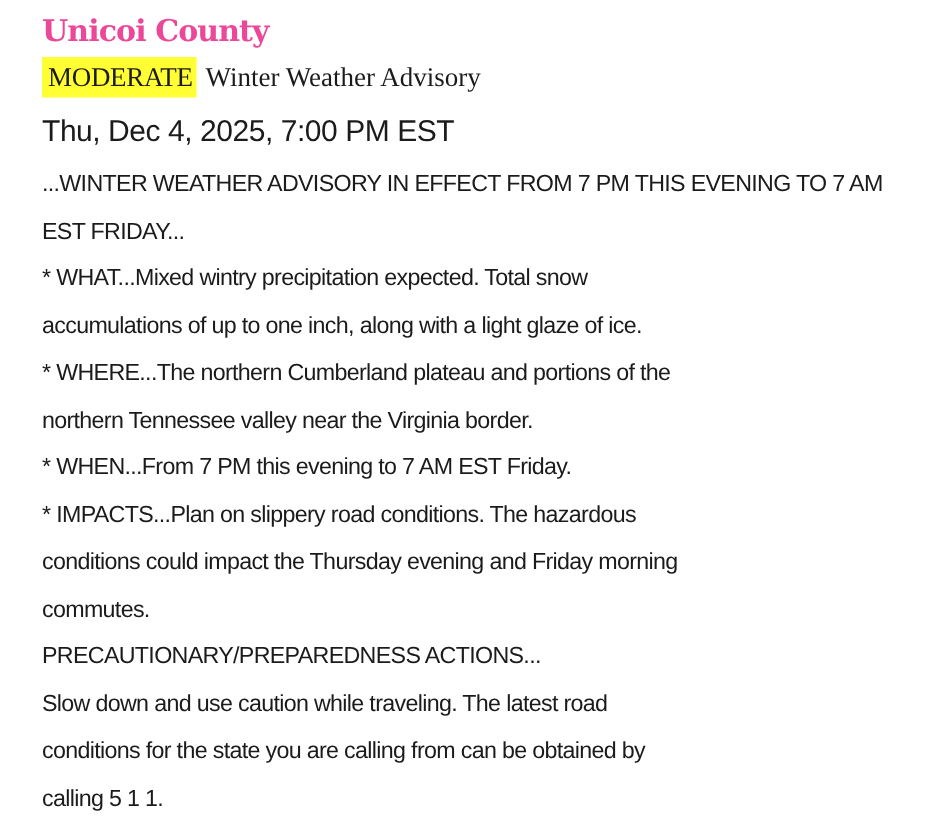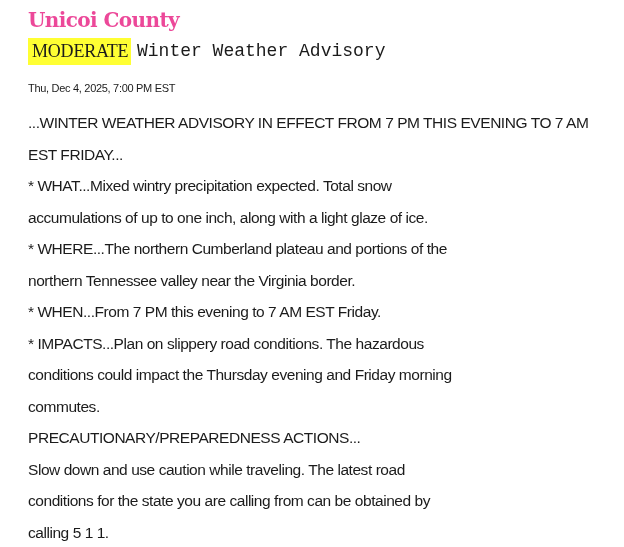--- a/index.html
+++ b/index.html
@@ -51,31 +51,31 @@
       height: 27px;
       padding: 0 4px 0 4px;
       box-sizing: border-box;
       width: 103px;
       text-align: center;
       letter-spacing: -0.2px;
     }
     .event {
       display: inline-block;
       margin-left: 6px;
-      font-family: Liberation Mono, monospace;
+      font-family: Liberation Serif, serif;
       font-size: 18px;
       line-height: 27px;
       color: #1b1b1b;
     }
     .timestamp {
       position: absolute;
       left: 0;
       top: 76px;
       font-family: "Liberation Sans", "DejaVu Sans", sans-serif;
-      font-size: 11px;
+      font-size: 20px;
       letter-spacing: -0.3px;
       line-height: 24px;
       color: #1b1b1b;
       white-space: nowrap;
     }
     .description {
       position: absolute;
       left: 0;
       top: 107px;
       width: 600px;

